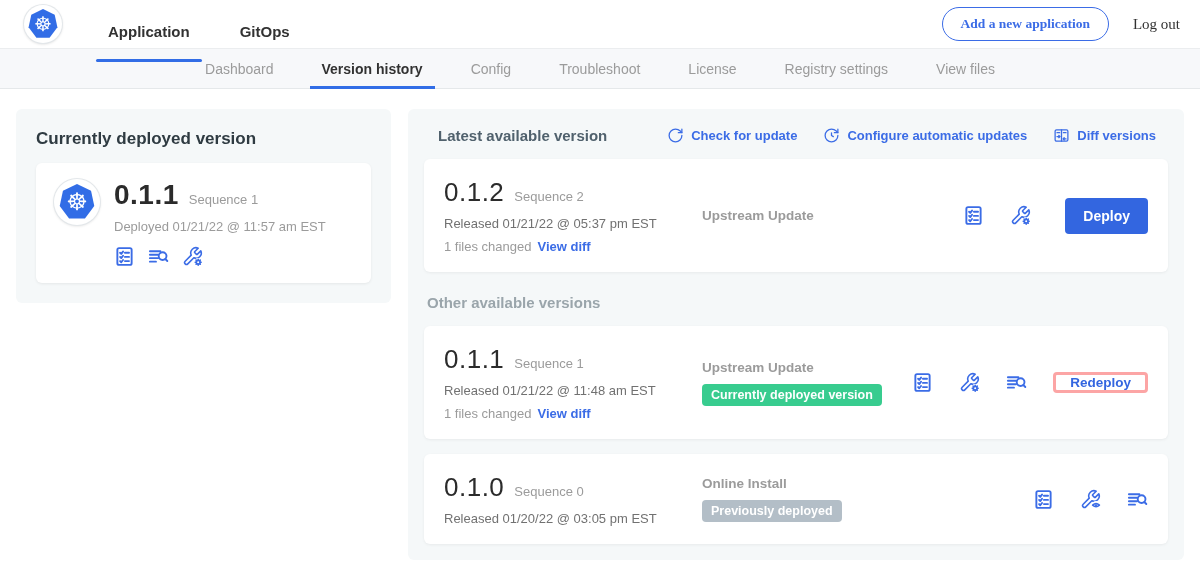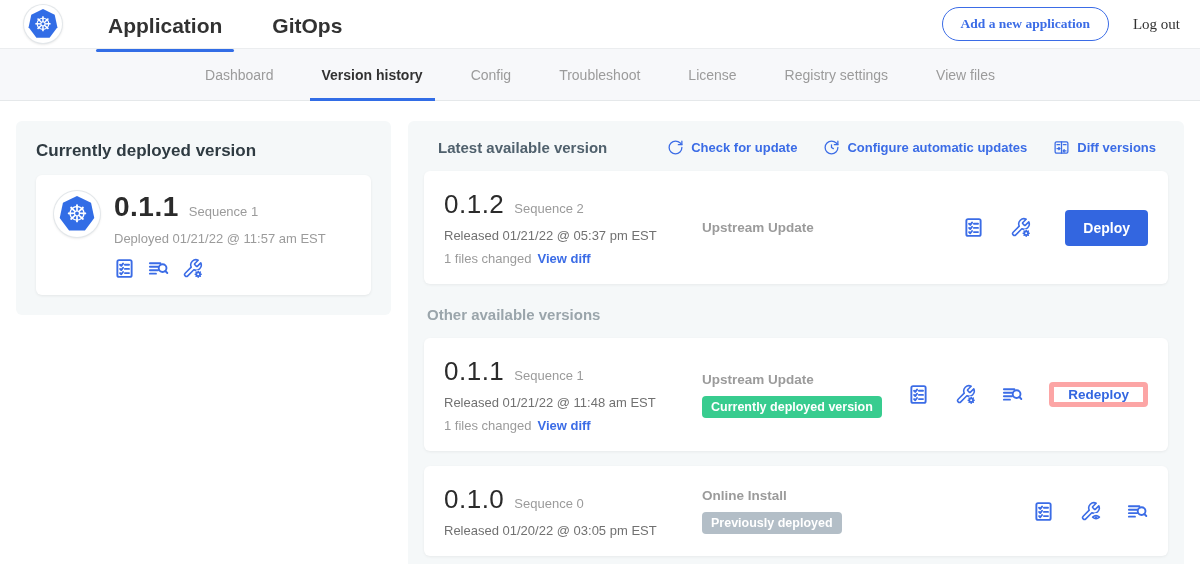--- a/index.html
+++ b/index.html
@@ -7,30 +7,30 @@
     font-family:"Liberation Sans", sans-serif; color:#323232; }
 
   
   .header { height:48px; background:#fff; display:flex; align-items:center; padding:0 20px 0 24px; }
   .logo-badge { width:38px; height:38px; border-radius:50%; background:#fff;
     box-shadow:0 0 0 1px #e3e7ea, 0 1px 3px rgba(0,0,0,.18); display:flex; align-items:center; justify-content:center; }
   .heptagon { width:30px; height:30px; background:#326de6; display:flex; align-items:center; justify-content:center;
     clip-path:polygon(50% 0%,89% 19%,98% 61%,72% 96%,28% 96%,2% 61%,11% 19%); }
   .heptagon span { color:#fff; font-size:20px; line-height:1; }
   .header-tabs { display:flex; margin-left:34px; height:48px; }
-  .header-tab { position:relative; height:52px; display:flex; align-items:center; padding:0 12px; margin-right:26px;
-    font-size:21px; font-weight:600; color:#323232; cursor:pointer; }
+  .header-tab { position:relative; height:62px; display:flex; align-items:center; padding:0 12px; margin-right:26px;
+    font-size:15px; font-weight:600; color:#323232; cursor:pointer; }
   .header-tab.active::after { content:""; position:absolute; left:0; right:0; bottom:0; height:3px; background:#326de6; border-radius:2px; }
   .header-right { margin-left:auto; display:flex; align-items:center;font-family:Liberation Serif, serif; }
   .add-app-btn { background:#fff; border:1px solid #3b6ce6; color:#3b6ce6; font-weight:700; font-size:13.5px;
     padding:8px 18px; border-radius:18px; cursor:pointer; font-family:inherit; }
   .logout { margin-left:24px; font-size:15px; color:#323232; cursor:pointer; }
 
   
-  .subnav { height:53px; background:#f7f8fa; border-top:1px solid #ebedef; border-bottom:1px solid #e5e8ea;
+  .subnav { height:41px; background:#f7f8fa; border-top:1px solid #ebedef; border-bottom:1px solid #e5e8ea;
     display:flex; justify-content:center; }
   .subnav-tab { position:relative; display:flex; align-items:center; padding:0 24px; font-size:14px; color:#9b9b9b; cursor:pointer; }
   .subnav-tab.active { color:#323232; font-weight:600; }
   .subnav-tab.active::after { content:""; position:absolute; left:12px; right:12px; bottom:-1px; height:3px; background:#326de6; }
 
   
   .main { display:flex; gap:17px; padding:20px 16px; align-items:flex-start; }
   .panel { background:#f5f8f9; border-radius:6px; }
   .left-panel { width:375px; padding:20px; }
   .left-panel-title { font-size:17px; font-weight:700; color:#2f3b42; }
@@ -63,21 +63,21 @@
   .vc-files { font-size:13px; color:#9b9b9b; margin-top:8px; }
   .view-diff { color:#3b6ce6; font-weight:700; margin-left:6px; cursor:pointer; }
   .vc-mid { flex:1; }
   .vc-source { font-size:13.5px; font-weight:600; color:#9b9b9b; }
   .badge { display:inline-block; margin-top:9px; padding:4px 9px; border-radius:4px; color:#fff; font-size:12.5px; font-weight:700; }
   .badge.green { background:#38cc8f; }
   .badge.gray { background:#b3bec7; }
   .vc-right { display:flex; align-items:center; gap:26px; }
   .btn-primary { background:#3366e0; color:#fff; border:none; border-radius:4px; font-weight:700; font-size:14px;
     padding:10px 18px; margin-left:8px; cursor:pointer; font-family:inherit; }
-  .btn-outline { background:#fff; color:#3366e0; border:5px solid #fca5a5; border-radius:4px; font-weight:700; font-size:13.5px;
+  .btn-outline { background:#fff; color:#3366e0; border:3px solid #fca5a5; border-radius:4px; font-weight:700; font-size:13.5px;
     padding:0 14px; margin-left:0; cursor:pointer; font-family:inherit; }
   .section-label { font-size:15px; color:#9aa5ab; font-weight:600; margin:22px 0 0 3px; }
 
   .icon-stroke { stroke:#3b6ce6; fill:none; stroke-width:1.8; stroke-linecap:round; stroke-linejoin:round; }
   svg.hidden-defs { position:absolute; width:0; height:0; }
 </style>
 </head>
 <body>
 
 <svg class="hidden-defs" aria-hidden="true">

